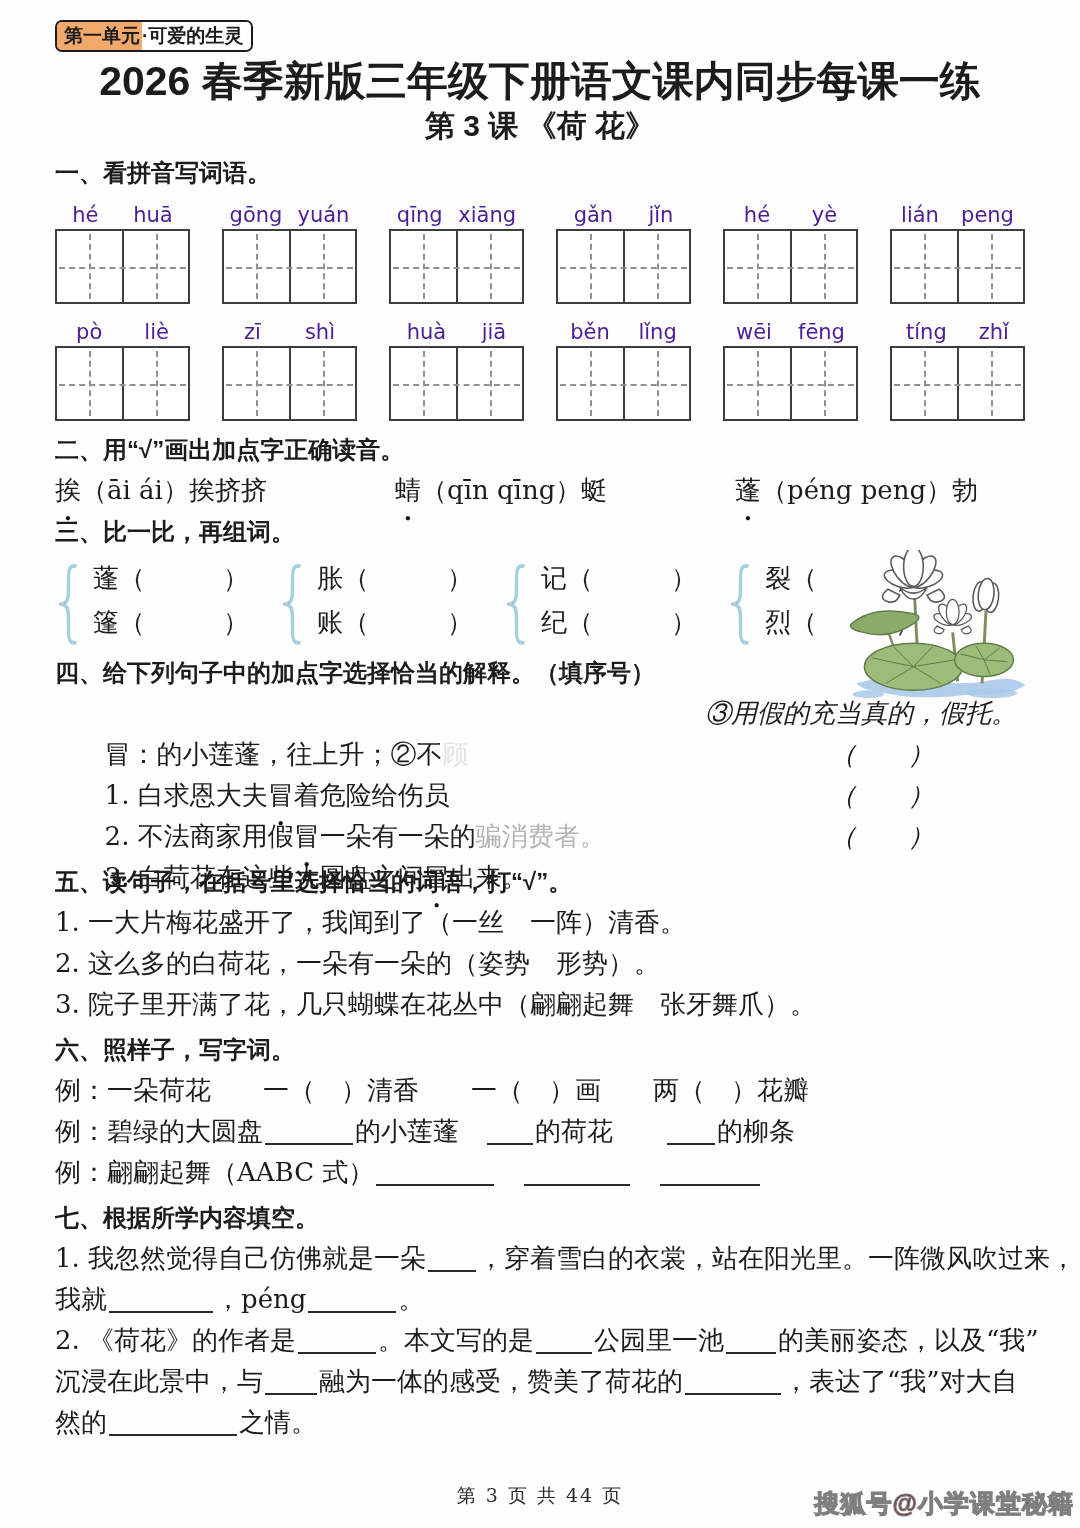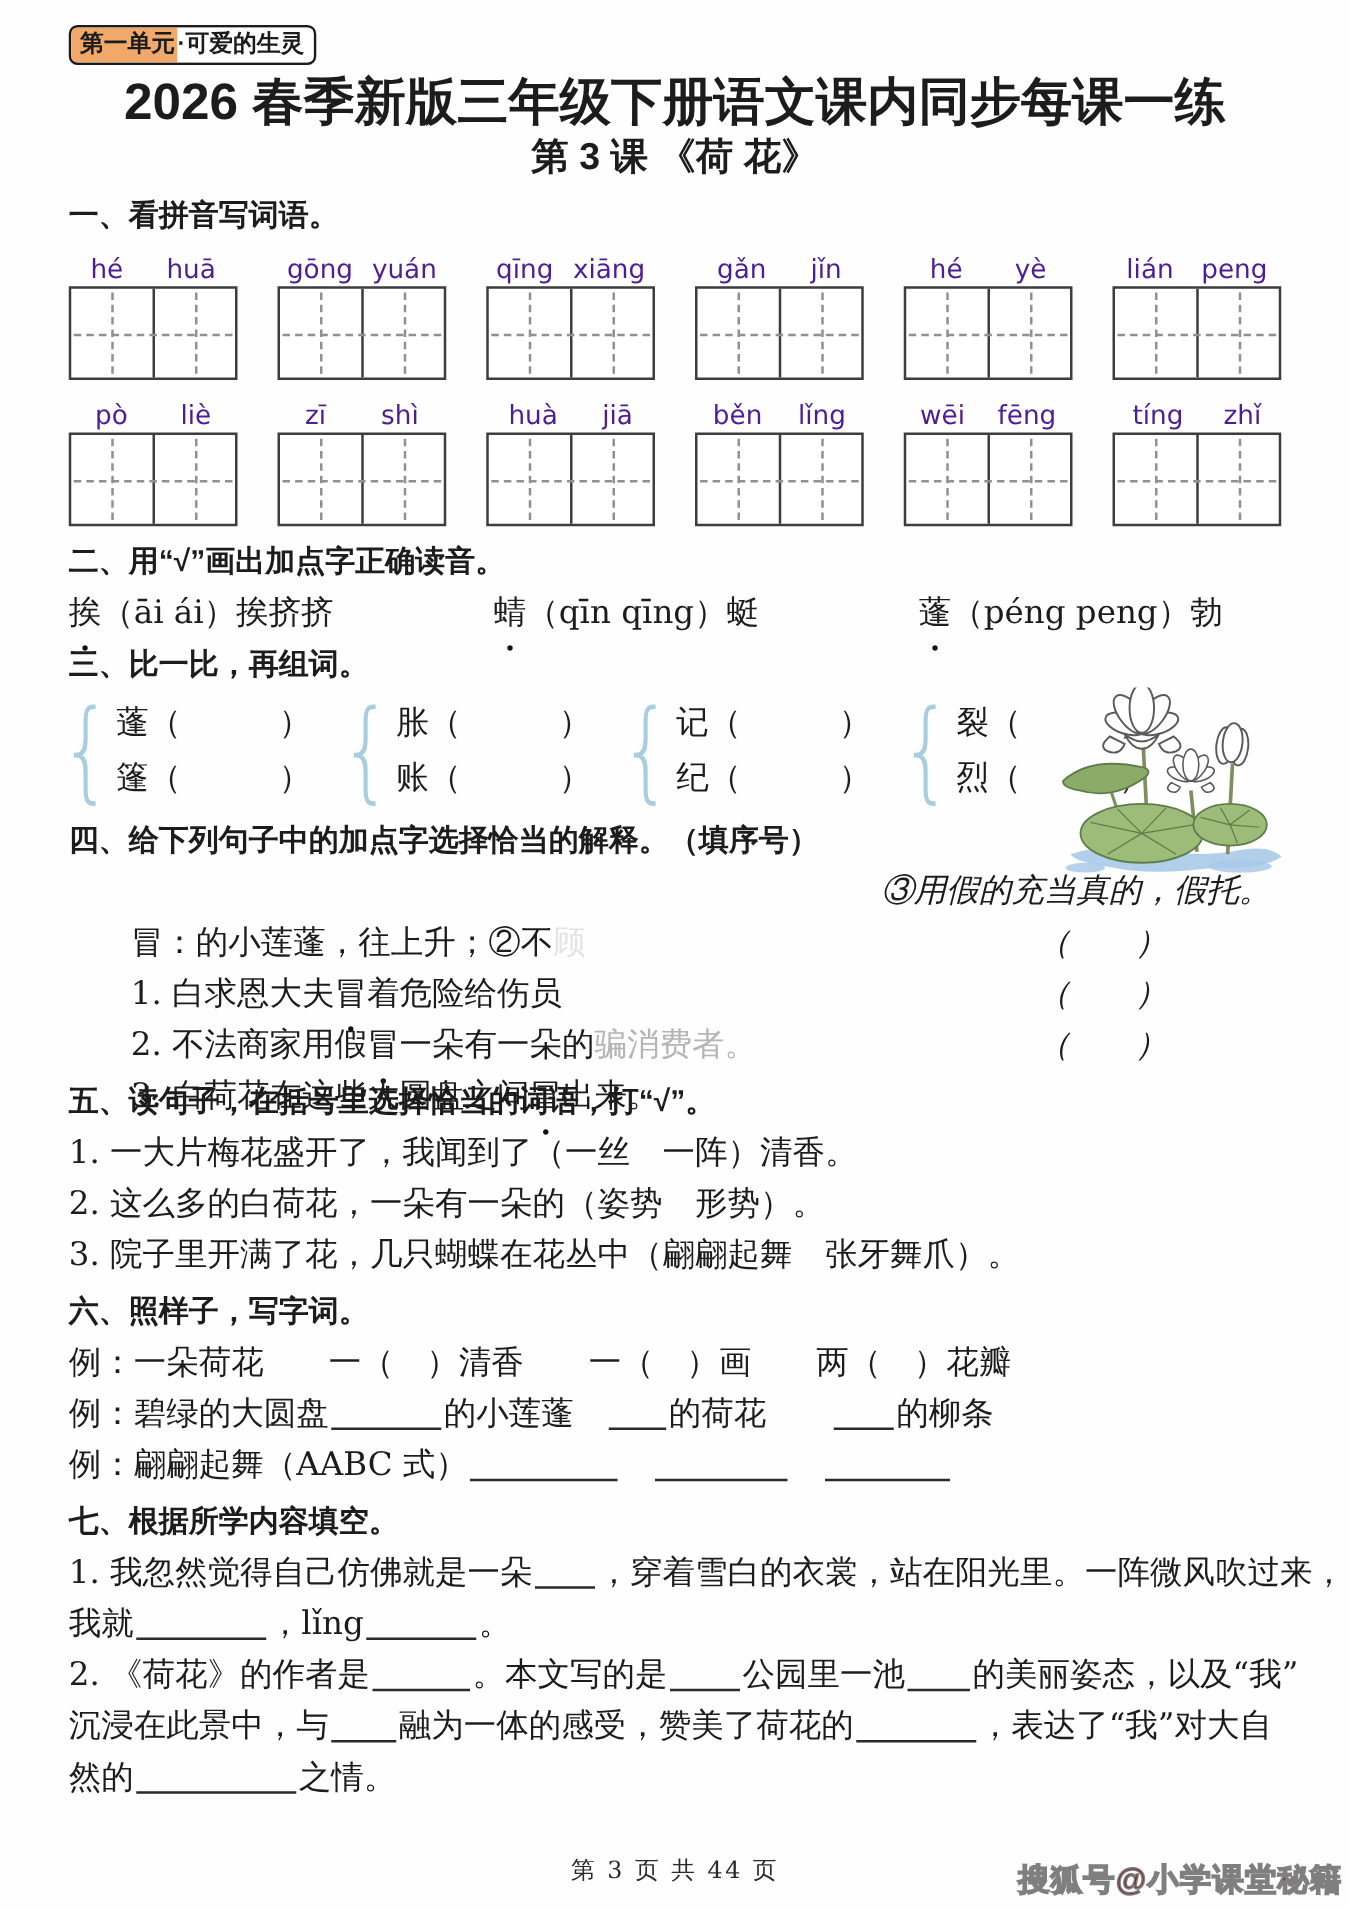--- a/index.html
+++ b/index.html
@@ -327,21 +327,21 @@
 
     
     <div class="sec-h mt4">六、照样子，写字词。</div>
     <div class="line"><span class="txt">例：一朵荷花　　一（　）清香　　一（　）画　　两（　）花瓣</span></div>
     <div class="line"><span class="txt">例：碧绿的大圆盘</span><span class="blank" style="width: 88px;"></span><span class="txt">的小莲蓬　</span><span class="blank" style="width: 46px;"></span><span class="txt">的荷花　　</span><span class="blank" style="width: 48px;"></span><span class="txt">的柳条</span></div>
     <div class="line"><span class="txt">例：翩翩起舞（AABC 式）</span><span class="blank" style="width: 118px;"></span><span class="txt">　</span><span class="blank" style="width: 106px;"></span><span class="txt">　</span><span class="blank" style="width: 100px;"></span></div>
 
     
     <div class="sec-h mt4">七、根据所学内容填空。</div>
     <div class="line"><span class="txt">1. 我忽然觉得自己仿佛就是一朵</span><span class="blank" style="width: 48px;"></span><span class="txt">，穿着雪白的衣裳，站在阳光里。一阵微风吹过来，</span></div>
-    <div class="line"><span class="txt">我就</span><span class="blank" style="width: 104px;"></span><span class="txt">，lǐng</span><span class="blank" style="width: 88px;"></span><span class="txt">。</span></div>
+    <div class="line"><span class="txt">我就</span><span class="blank" style="width: 104px;"></span><span class="txt">，péng</span><span class="blank" style="width: 88px;"></span><span class="txt">。</span></div>
     <div class="line"><span class="txt">2. 《荷花》的作者是</span><span class="blank" style="width: 78px;"></span><span class="txt">。本文写的是</span><span class="blank" style="width: 56px;"></span><span class="txt">公园里一池</span><span class="blank" style="width: 50px;"></span><span class="txt">的美丽姿态，以及“我”</span></div>
     <div class="line"><span class="txt">沉浸在此景中，与</span><span class="blank" style="width: 52px;"></span><span class="txt">融为一体的感受，赞美了荷花的</span><span class="blank" style="width: 96px;"></span><span class="txt">，表达了“我”对大自</span></div>
     <div class="line"><span class="txt">然的</span><span class="blank" style="width: 128px;"></span><span class="txt">之情。</span></div>
   </div>
 
   <svg class="lotus" viewBox="0 0 190 155">
     <path d="M14 136 q32 -10 64 -4 q42 7 72 1 q26 -5 36 5 q-16 11 -56 9 q-52 7 -86 -1 q-27 -4 -30 -10z" fill="#a8c9e8" opacity="0.9"></path>
     <ellipse cx="26" cy="147" rx="16" ry="4" fill="#a8c9e8" opacity="0.85"></ellipse>
     <ellipse cx="152" cy="146" rx="26" ry="5" fill="#a8c9e8" opacity="0.85"></ellipse>
     <path d="M73 44 L77 122" stroke="#7d8f5e" stroke-width="3" fill="none"></path>

